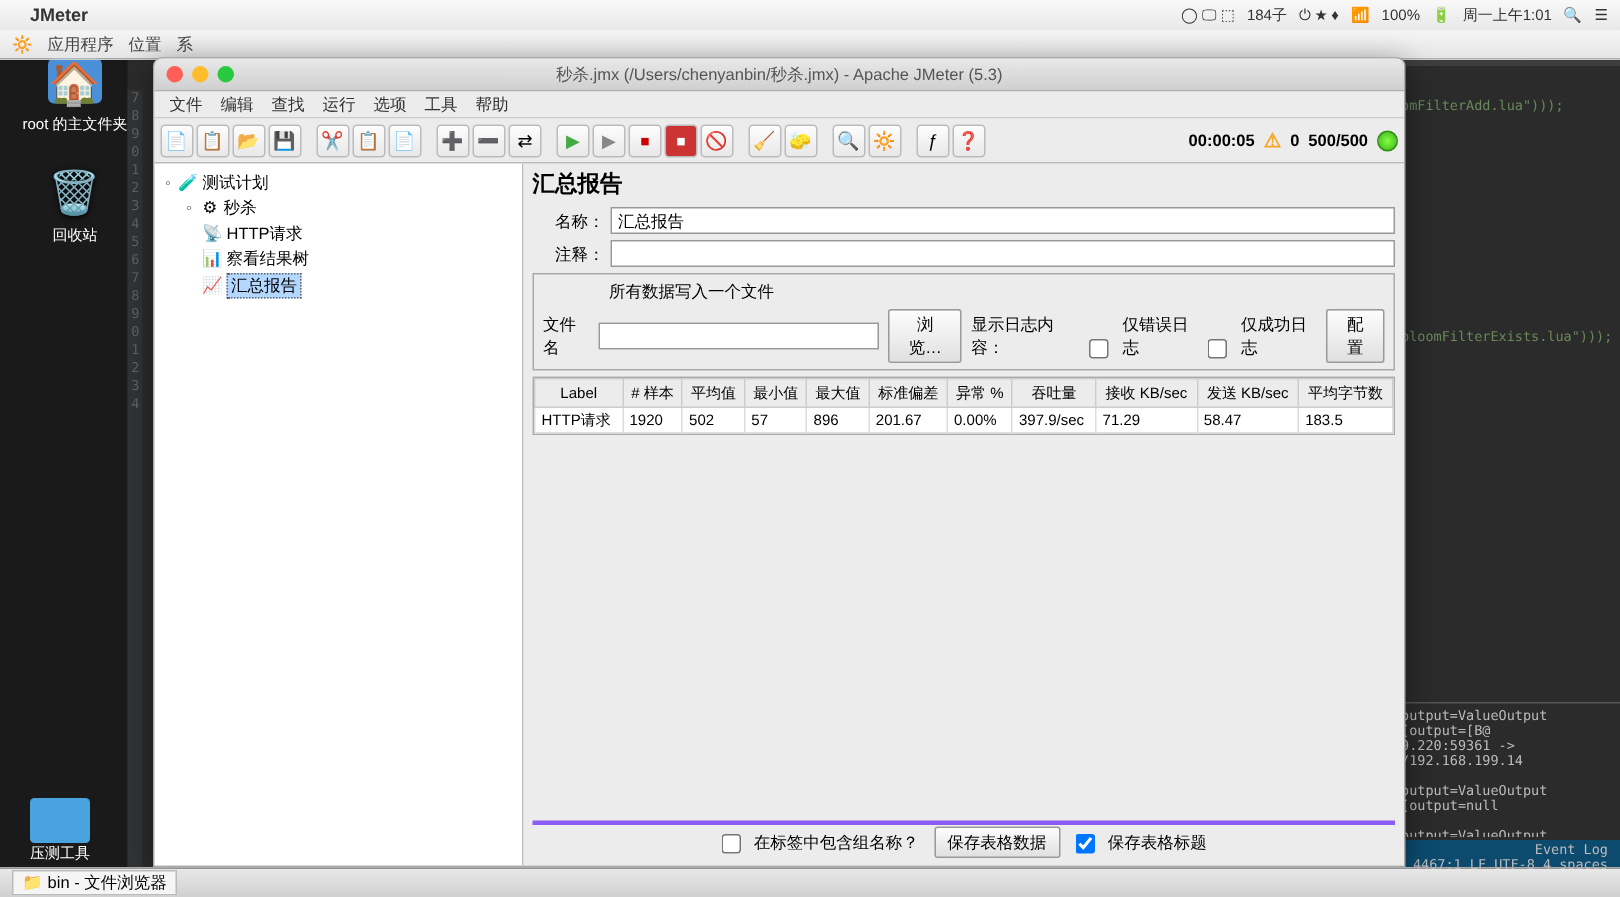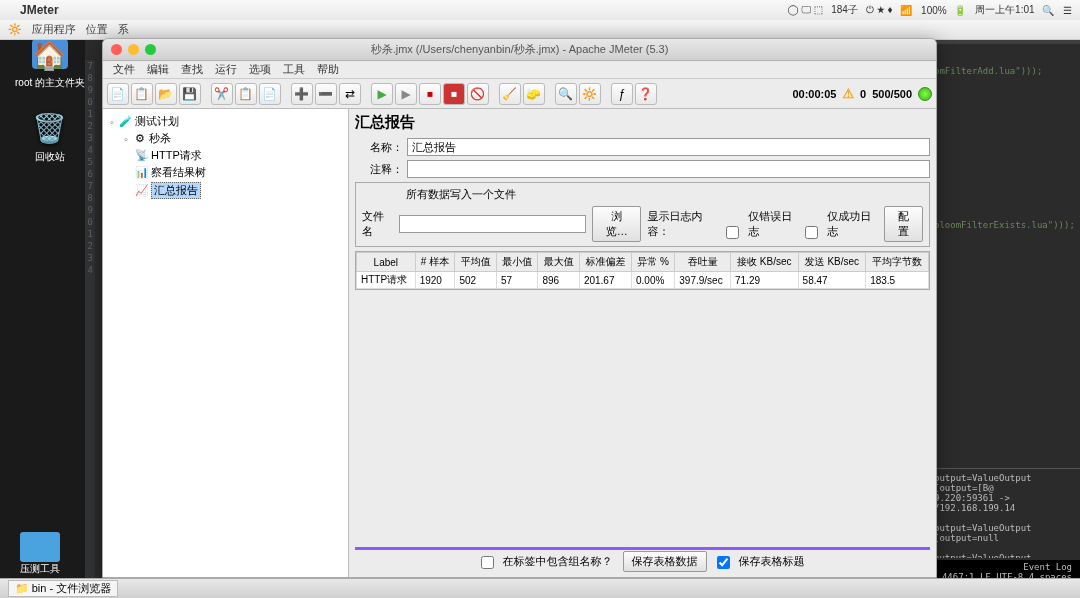--- a/index.html
+++ b/index.html
@@ -24,21 +24,21 @@
     .secondary-bar { position: absolute; top: 20px; left: 0; right: 0; height: 20px; background: linear-gradient(#f5f5f5, #e5e5e5); display: flex; align-items: center; padding: 0 8px; font-size: 11px; color: #444; border-bottom: 1px solid #ccc; z-index: 50; }
     .secondary-bar span { margin-right: 10px; }
     
     
     .ide-bg { position: absolute; top: 20px; left: 85px; right: 0; bottom: 20px; background: #2b2b2b; color: #a9b7c6; font-size: 10px; font-family: monospace; }
     .ide-tabs { position: absolute; top: 0; right: 0; height: 24px; background: #3c3e40; display: flex; align-items: center; padding: 0 8px; width: 400px; }
     .ide-tab { padding: 2px 8px; font-size: 10px; color: #bbb; }
     .ide-title { position: absolute; top: 0; left: 200px; right: 200px; text-align: center; color: #888; font-size: 10px; line-height: 20px; }
     .ide-code { position: absolute; top: 40px; right: 0; width: 150px; bottom: 60px; overflow: hidden; background: #2b2b2b; padding: 4px; font-size: 9px; line-height: 14px; color: #6a8759; white-space: pre; }
     .ide-console { position: absolute; bottom: 20px; right: 0; width: 150px; height: 90px; background: #2b2b2b; color: #bbb; font-size: 9px; padding: 4px; font-family: monospace; overflow: hidden; white-space: pre-wrap; border-top: 1px solid #555; }
-    .ide-status { position: absolute; bottom: 0; right: 0; width: 150px; height: 18px; background: #000000; color: #bbb; font-size: 9px; padding: 2px 8px; text-align: right; }
+    .ide-status { position: absolute; bottom: 0; right: 0; width: 150px; height: 18px; background: #0c4a6e; color: #bbb; font-size: 9px; padding: 2px 8px; text-align: right; }
     .ide-gutter { position: absolute; top: 40px; left: 0; width: 10px; bottom: 0; background: #313335; color: #606366; font-size: 9px; line-height: 12px; text-align: right; padding: 0 2px; }
     
     
     .jmeter { position: absolute; top: 38px; left: 102px; width: 835px; height: 540px; background: #ececec; border: 1px solid #aaa; border-radius: 6px 6px 0 0; box-shadow: 0 4px 20px rgba(0,0,0,0.4); z-index: 60; display: flex; flex-direction: column; }
     .jmeter-titlebar { height: 22px; background: linear-gradient(#e8e8e8, #d0d0d0); border-bottom: 1px solid #b0b0b0; display: flex; align-items: center; border-radius: 6px 6px 0 0; position: relative; }
     .traffic-lights { display: flex; gap: 6px; padding: 0 8px; }
     .light { width: 11px; height: 11px; border-radius: 50%; }
     .light.red { background: #ff5f56; }
     .light.yellow { background: #ffbd2e; }
     .light.green { background: #27c93f; }

